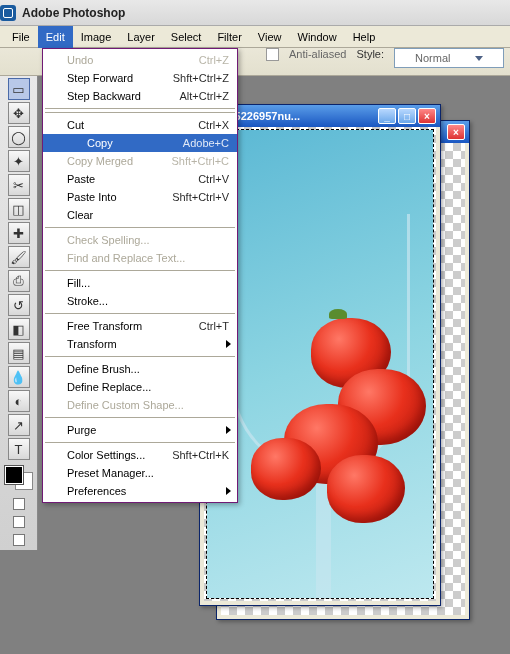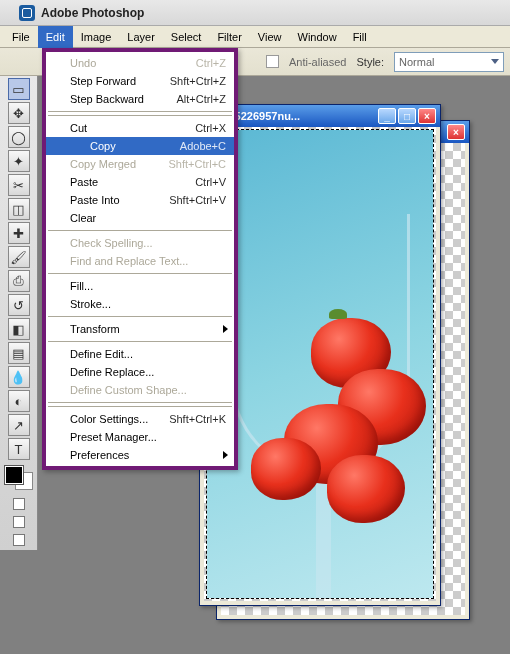--- a/index.html
+++ b/index.html
@@ -1,26 +1,26 @@
 <!DOCTYPE html>
 <html><head>
 <meta charset="utf-8">
 <style>
   * { box-sizing: border-box; margin: 0; padding: 0; font-family: Tahoma, sans-serif; font-size: 11px; }
   body { background: #6f6f6f; width: 510px; height: 654px; overflow: hidden; position: relative; }
-  .titlebar { height: 26px; background: linear-gradient(#e8e8e8,#d8d8d8); display:flex; align-items:center; padding:0 19px; border-bottom:1px solid #aaa; }
+  .titlebar { height: 26px; background: linear-gradient(#e8e8e8,#d8d8d8); display:flex; align-items:center; padding:0 0; border-bottom:1px solid #aaa; }
   .titlebar .logo { width:16px;height:16px;background:#1a5b9f;border-radius:3px;margin-right:6px;position:relative; }
   .titlebar .logo::after{content:"";position:absolute;inset:3px;border:1px solid white;border-radius:2px;}
   .titlebar .title { font-weight:bold; font-size:12px; color:#222; }
   .menubar { height:22px; background:#ece9d8; display:flex; align-items:flex-start; border-bottom:1px solid #aca899; padding:0 4px; }
   .menubar .menu { padding:0 8px; line-height:22px; color:#000; cursor:default; }
   .menubar .menu.active { background:#316ac5; color:#fff; }
-  .optionsbar { height:28px; background:linear-gradient(#eae7d8,#e3e0ce); display:flex; align-items:center; padding:0 6px; gap:10px; border-bottom:1px solid #aca899; color:#666; position:relative; }
+  .optionsbar { height:28px; background:linear-gradient(#eae7d8,#e3e0ce); display:flex; padding:0 6px; gap:10px; border-bottom:1px solid #aca899; color:#666; position:relative; }
   .checkbox { width:13px;height:13px;border:1px solid #999;background:#fff; }
-  .dropdown { border:1px solid #7f9db9; background:#fff; height:20px; display:flex; align-items:center; padding:0 4px; gap:13px; min-width:110px; justify-content:space-between; }
+  .dropdown { border:1px solid #7f9db9; background:#fff; height:20px; display:flex; align-items:center; padding:0 20px; gap:13px; min-width:110px; justify-content:space-between; }
   .dropdown .arrow { border-left:4px solid transparent;border-right:4px solid transparent;border-top:5px solid #4d6185; }
   .workspace { position:absolute; top:76px; left:0; right:0; bottom:0; background:#808080; }
   .toolbox { position:absolute; top:76px; left:0; width:38px; background:linear-gradient(#e8e8e8,#d0d0d0); border-right:1px solid #888; padding:2px; display:flex; flex-direction:column; gap:2px; z-index:2; }
   .tool { width:22px; height:22px; border:1px solid #888; background:linear-gradient(#f8f8f8,#d8d8d8); display:flex;align-items:center;justify-content:center;font-size:13px;color:#333; margin:0 auto;}
   .tool.sel { background:#b8c8e8; border-color:#4a6aa8; }
   .swatch { width:28px;height:24px;position:relative;margin:4px auto; }
   .swatch .fg{position:absolute;width:18px;height:18px;background:#000;border:1px solid #fff;outline:1px solid #555;z-index:2;}
   .swatch .bg{position:absolute;width:18px;height:18px;background:#fff;border:1px solid #888;right:0;bottom:0;}
   .mini{width:12px;height:12px;border:1px solid #777;background:#fff;margin:2px auto;}
   .docwin { position:absolute; left:199px; top:104px; width:242px; height:502px; background:#ece9d8; border:1px solid #0a246a; box-shadow:2px 2px 4px rgba(0,0,0,.3); z-index:3;}
@@ -39,21 +39,21 @@
   .glass{position:absolute;left:10%;right:10%;top:18%;bottom:-10%;}
   .bowl{position:absolute;left:0;right:0;top:0;height:60%;border:3px solid rgba(200,230,240,.7);border-top:none;border-radius:0 0 80% 80%/0 0 60% 60%;}
   .stem{position:absolute;left:48%;width:8%;top:58%;height:60%;background:rgba(200,230,240,.6);}
   .berry{position:absolute;border-radius:48% 52% 55% 48%;background:radial-gradient(circle at 35% 30%,#ff7866,#e8301c 45%,#a61208);box-shadow:inset -4px -6px 10px rgba(100,0,0,.4);}
   .b1{width:80px;height:70px;left:45%;top:24%;}
   .b2{width:88px;height:76px;left:60%;top:36%;}
   .b3{width:94px;height:80px;left:30%;top:44%;}
   .b4{width:70px;height:62px;left:12%;top:52%;}
   .b5{width:78px;height:68px;left:54%;top:56%;}
   .leaf{position:absolute;width:18px;height:10px;background:#5a8c2e;border-radius:60% 60% 20% 20%;}
-  .dropdown-menu { position:absolute; left:42px; top:48px; width:196px; background:#fff; border:4px solid #701a75; box-shadow:2px 2px 5px rgba(0,0,0,.3); z-index:100; padding:2px 0;}
+  .dropdown-menu { position:absolute; left:42px; top:48px; width:196px; background:#fff; border:1px solid #701a75; box-shadow:2px 2px 5px rgba(0,0,0,.3); z-index:100; padding:2px 0;}
   .ditem { display:flex; padding:3px 8px 3px 24px; color:#000; position:relative; justify-content:space-between;}
   .ditem.disabled { color:#aca899; }
   .ditem.hl { background:#316ac5; color:#fff;padding-left:44px; }
   .ditem .short{color:inherit;opacity:.85;}
   .dsep { height:1px; background:#aca899; margin:3px 2px; }
   .ditem .sub{position:absolute;right:6px;top:50%;transform:translateY(-50%);border-top:4px solid transparent;border-bottom:4px solid transparent;border-left:5px solid currentColor;}
   .thumb{position:absolute;left:20px;top:108px;width:18px;height:12px;background:linear-gradient(#a8c4d8,#628ca8);border:1px solid #999;}
 </style>
 </head>
 <body>
@@ -65,21 +65,21 @@
 
 <div class="menubar" id="menubar">
     <div class="menu">File</div>
     <div class="menu active">Edit</div>
     <div class="menu">Image</div>
     <div class="menu">Layer</div>
     <div class="menu">Select</div>
     <div class="menu">Filter</div>
     <div class="menu">View</div>
     <div class="menu">Window</div>
-    <div class="menu">Fill</div>
+    <div class="menu">Help</div>
   </div>
 
 <div class="optionsbar">
   <div style="flex:1"></div>
   <div class="checkbox"></div>
   <span>Anti-aliased</span>
   <span style="color:#333">Style:</span>
   <div class="dropdown">
     <span>Normal</span>
     <span class="arrow"></span>
@@ -203,38 +203,47 @@
     <div class="ditem">
       <span>Fill...</span>
       <span class="short"></span>
     </div>
     <div class="ditem">
       <span>Stroke...</span>
       <span class="short"></span>
     </div>
     <div class="dsep"></div>
     <div class="ditem">
+      <span>Free Transform</span>
+      <span class="short">Ctrl+T</span>
+    </div>
+    <div class="ditem">
       <span>Transform</span>
       <span class="short"></span>
       <span class="sub"></span>
     </div>
     <div class="dsep"></div>
     <div class="ditem">
-      <span>Define Edit...</span>
+      <span>Define Brush...</span>
       <span class="short"></span>
     </div>
     <div class="ditem">
       <span>Define Replace...</span>
       <span class="short"></span>
     </div>
     <div class="ditem disabled">
       <span>Define Custom Shape...</span>
       <span class="short"></span>
     </div>
     <div class="dsep"></div>
+    <div class="ditem">
+      <span>Purge</span>
+      <span class="short"></span>
+      <span class="sub"></span>
+    </div>
     <div class="dsep"></div>
     <div class="ditem">
       <span>Color Settings...</span>
       <span class="short">Shft+Ctrl+K</span>
     </div>
     <div class="ditem">
       <span>Preset Manager...</span>
       <span class="short"></span>
     </div>
     <div class="ditem">

